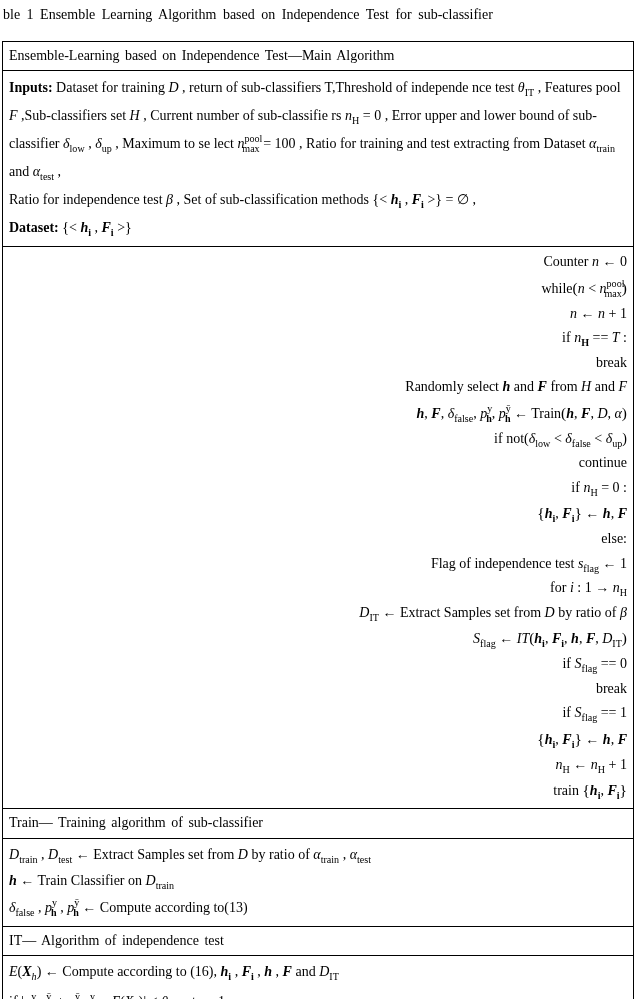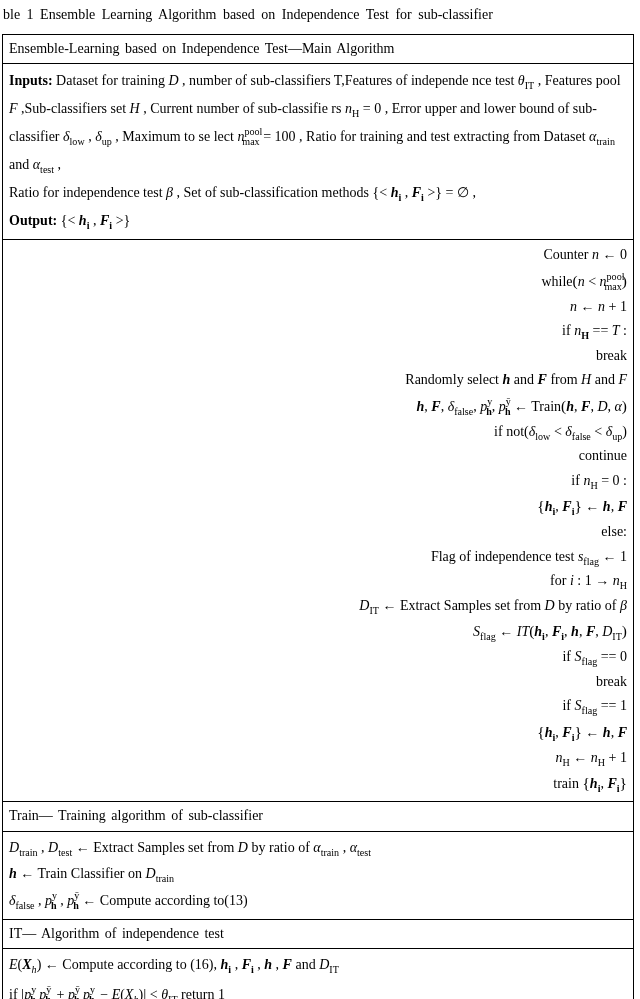--- a/index.html
+++ b/index.html
@@ -7,21 +7,21 @@
     padding: 4px 2px;
     font-family: "Times New Roman", Times, serif;
     font-size: 14px;
     color: #000;
     background: #fff;
     width: 636px;
     line-height: 1.55;
   }
   .title {
     font-size: 14px;
-    margin-bottom: 8px;
+    margin-bottom: 15px;
     padding-left: 1px;
     word-spacing: 3px;
   }
   table.algo {
     border-collapse: collapse;
     width: 632px;
     table-layout: fixed;
   }
   table.algo td {
     border: 1px solid #000;
@@ -58,28 +58,28 @@
 <table class="algo">
 <tbody>
       <tr>
         <td>
   <span class="section-head">Ensemble-Learning based on Independence Test—Main Algorithm</span>
 </td>
       </tr>
 
 <tr>
         <td class="inputs-block">
-  <span class="inputs-label">Inputs:</span><span> Dataset for training </span><span class="cal">D</span><span> , number of sub-classifiers T,Features of independe</span>
+  <span class="inputs-label">Inputs:</span><span> Dataset for training </span><span class="cal">D</span><span> , return of sub-classifiers T,Threshold of independe</span>
   <span>nce test </span><span class="math"><span>θ</span><sub class="upright">IT</sub></span><span> , Features pool </span><span class="cal">F</span><span> ,Sub-classifiers set </span><span class="cal">H</span><span> , Current number of sub-classifie</span>
   <span>rs </span><span class="math"><span>n</span><sub class="upright">H</sub></span><span> = 0</span><span> , Error upper and lower bound of sub-classifier </span><span class="math"><span>δ</span><sub class="upright">low</sub></span> , <span class="math"><span>δ</span><sub class="upright">up</sub></span><span> , Maximum to se</span>
   <span>lect </span><span class="math"><span>n</span><sup class="upright">pool</sup><sub class="upright" style="margin-left:-20px;">max</sub></span><span> = 100</span><span> , Ratio for training and test extracting from Dataset </span><span class="math"><span>α</span><sub class="upright">train</sub></span><span> and </span><span class="math"><span>α</span><sub class="upright">test</sub></span><span> , </span>
   <br>
   <span>Ratio for independence test </span><span class="math">β</span><span> , Set of sub-classification methods </span><span>{&lt; </span><span class="math bold"><span>h</span><sub class="upright">i</sub></span><span> , </span><span class="math bold"><span>F</span><sub class="upright">i</sub></span><span> &gt;} = ∅ ,</span>
   <br>
-  <span class="inputs-label">Output:</span><span> {&lt; </span><span class="math bold"><span>h</span><sub class="upright">i</sub></span><span> , </span><span class="math bold"><span>F</span><sub class="upright">i</sub></span><span> &gt;}</span>
+  <span class="inputs-label">Dataset:</span><span> {&lt; </span><span class="math bold"><span>h</span><sub class="upright">i</sub></span><span> , </span><span class="math bold"><span>F</span><sub class="upright">i</sub></span><span> &gt;}</span>
 </td>
       </tr>
 
 <tr>
         <td class="body-block">
   <span><span>Counter   </span><span class="math">n</span><span> ← 0</span></span>
   <span class="indent1"><span>while</span><span class="big-brace">(</span><span class="math">n</span><span> &lt; </span><span class="math"><span>n</span><sup class="upright">pool</sup><sub class="upright" style="margin-left:-20px;">max</sub></span><span class="big-brace">)</span></span>
   <span class="indent2"><span class="math">n</span><span> ← </span><span class="math">n</span><span> + 1</span></span>
   <span class="indent2"><span>if  </span><span class="math"><span>n</span><sub class="bold upright">H</sub></span><span> == </span><span class="math">T</span><span> :</span></span>
   <span class="indent4">break</span>

